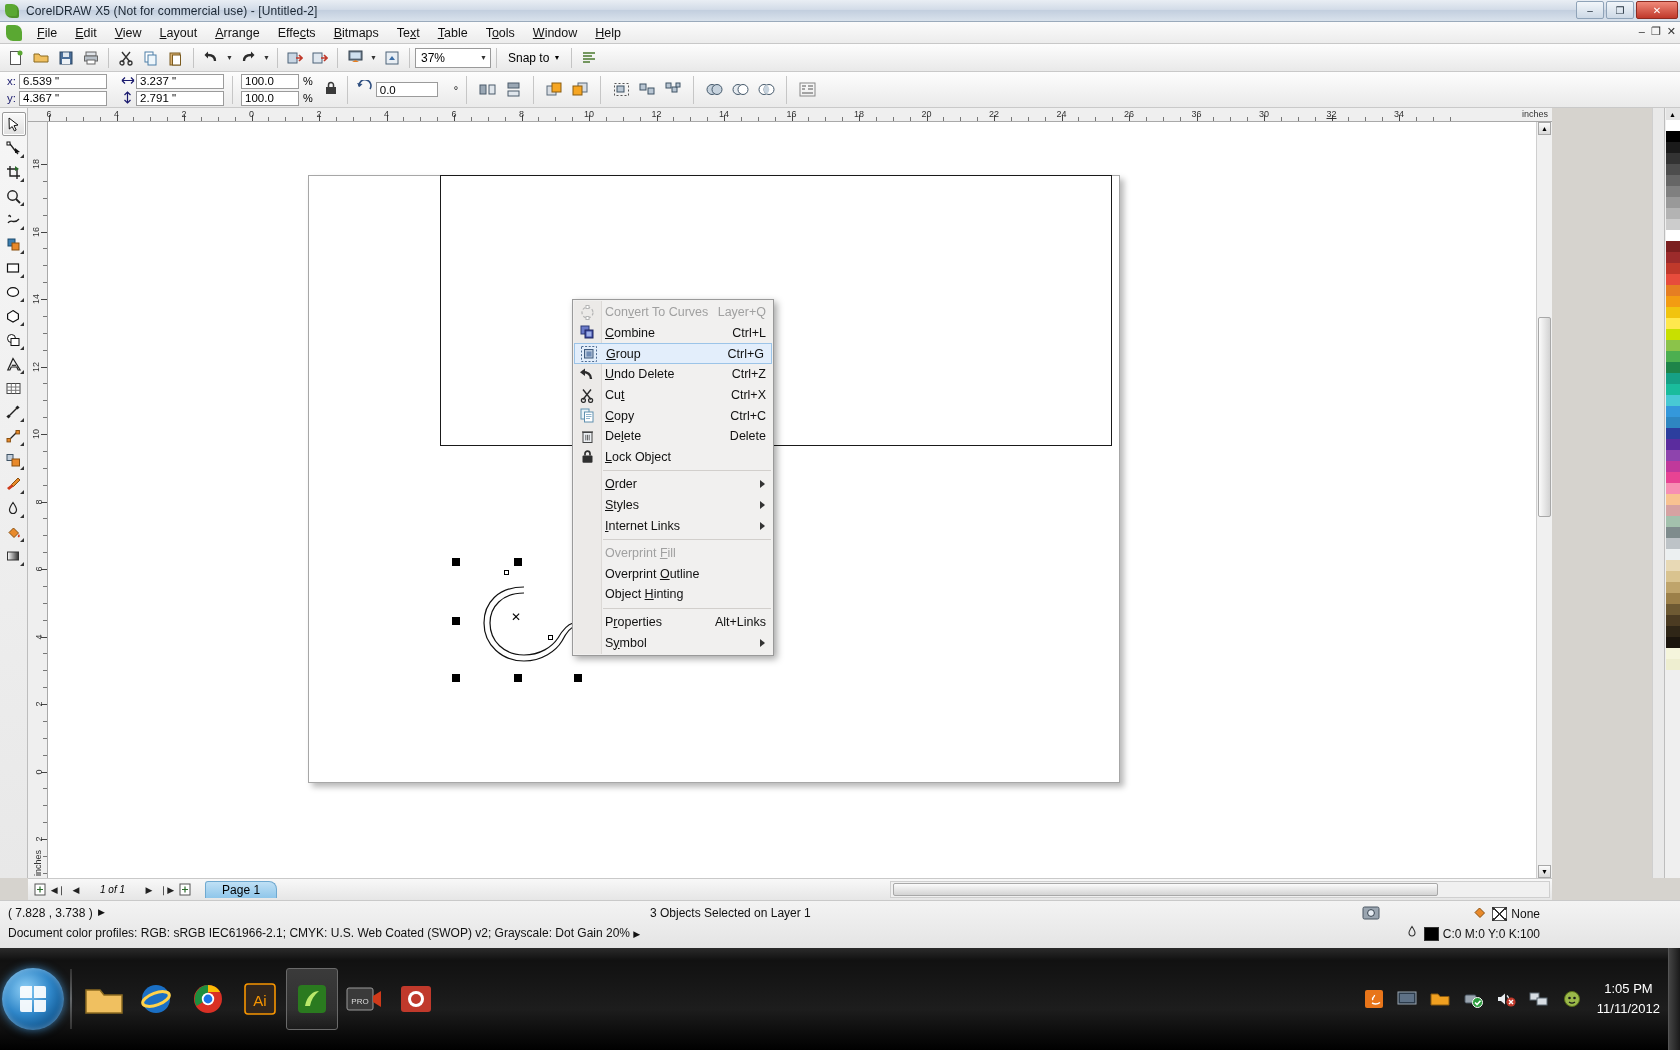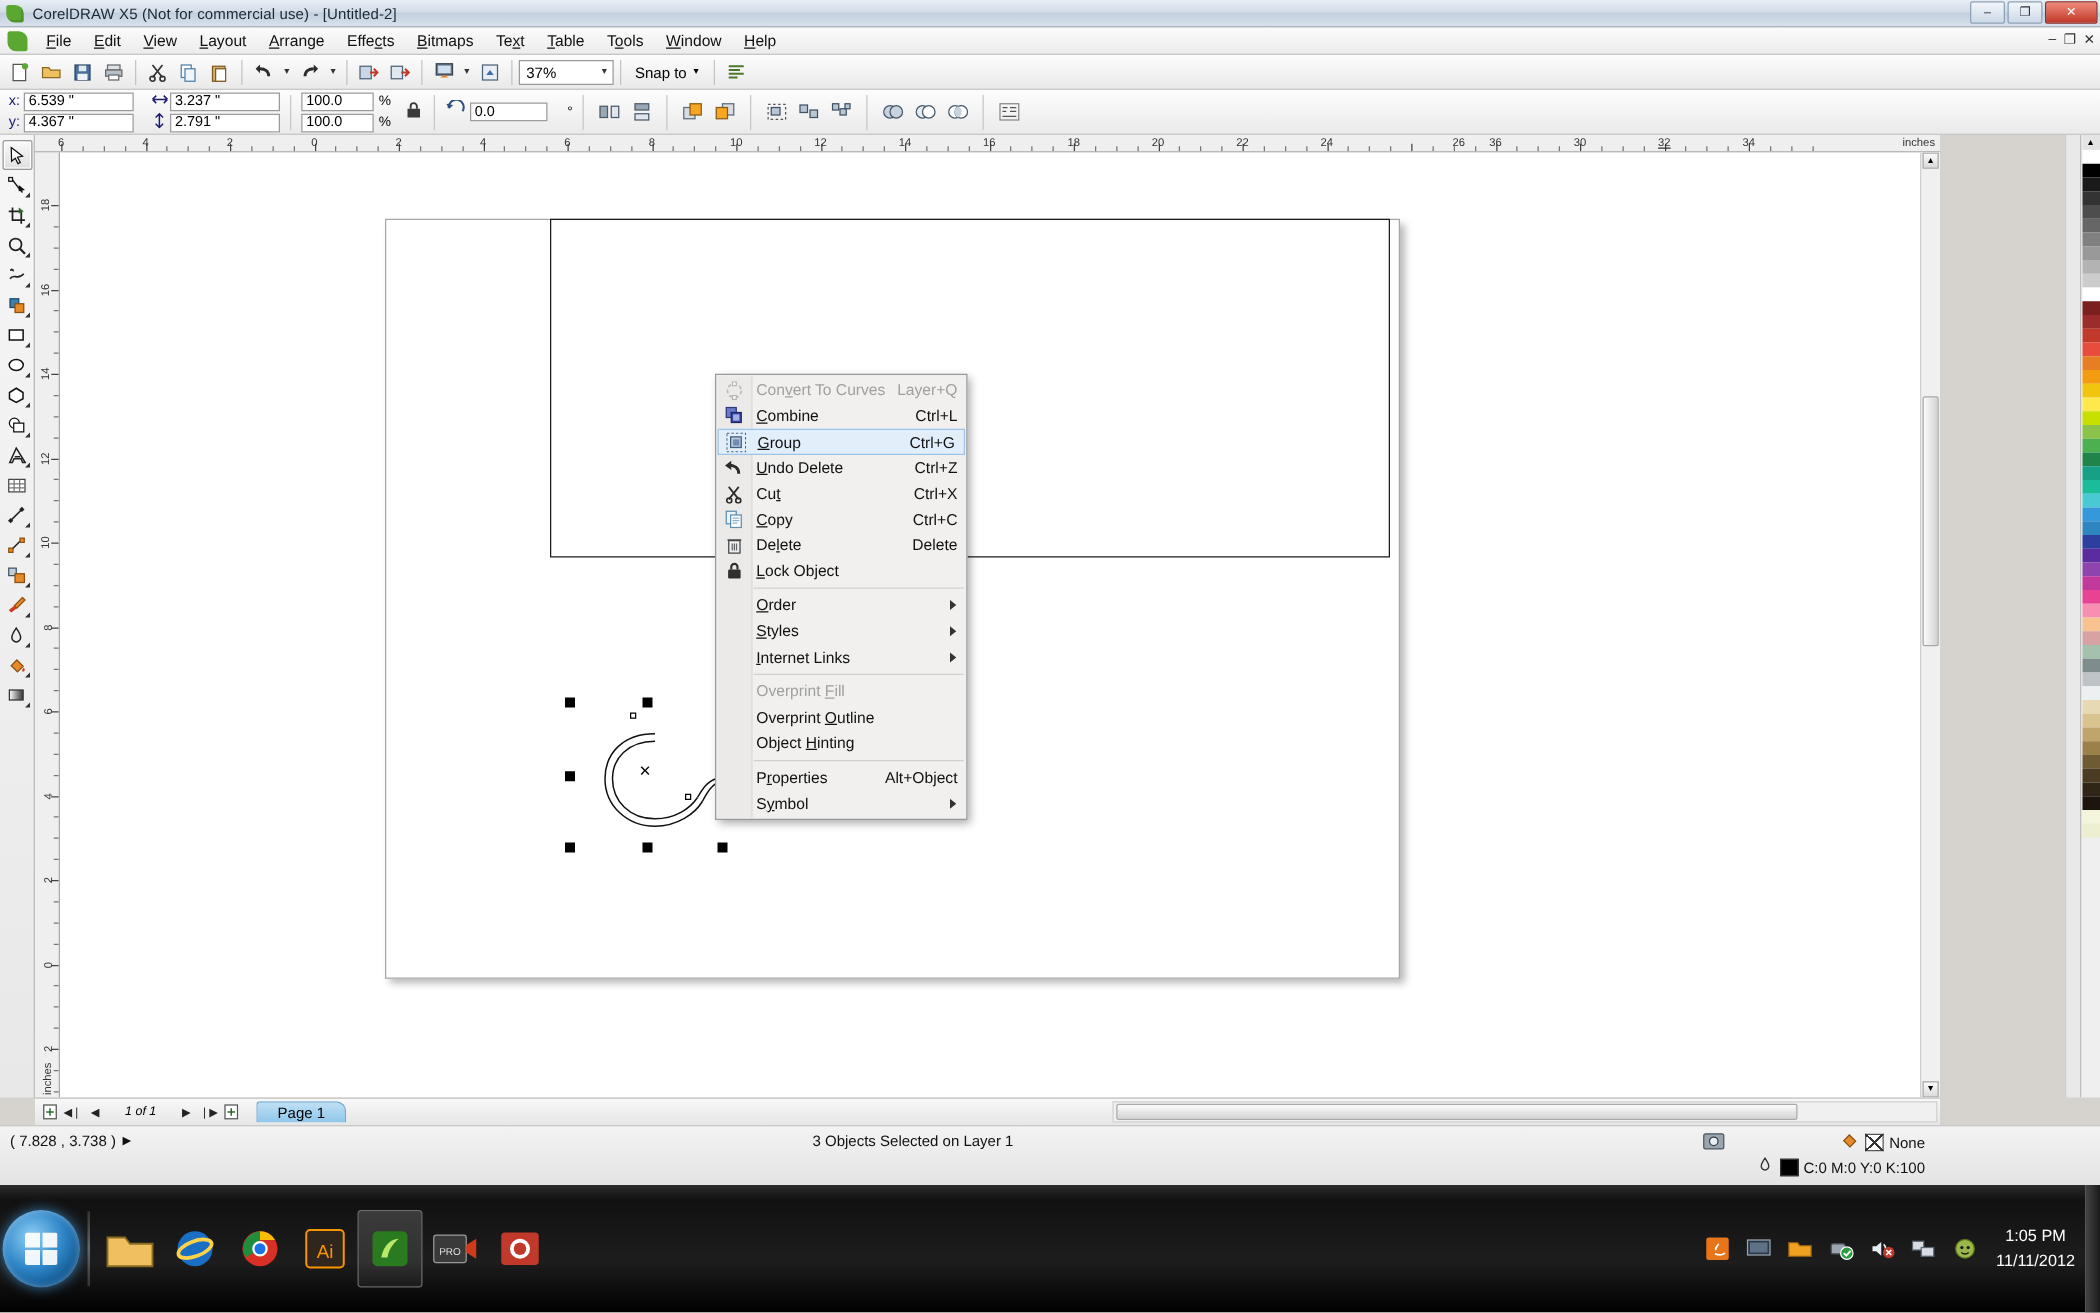--- a/index.html
+++ b/index.html
@@ -617,21 +617,21 @@
       <div class="lbl" style="left: 966px;">22</div>
       <div class="tick tickmaj" style="left: 1033.5px;"></div>
       <div class="tick" style="left: 1050.38px;"></div>
       <div class="tick" style="left: 1067.25px;"></div>
       <div class="tick" style="left: 1084.12px;"></div>
       <div class="lbl" style="left: 1033.5px;">24</div>
       <div class="tick tickmaj" style="left: 1101px;"></div>
       <div class="tick" style="left: 1117.88px;"></div>
       <div class="tick" style="left: 1134.75px;"></div>
       <div class="tick" style="left: 1151.62px;"></div>
-      <div class="lbl" style="left: 1139px;">26</div>
+      <div class="lbl" style="left: 1101px;">26</div>
       <div class="tick tickmaj" style="left: 1168.5px;"></div>
       <div class="tick" style="left: 1185.38px;"></div>
       <div class="tick" style="left: 1202.25px;"></div>
       <div class="tick" style="left: 1219.12px;"></div>
       <div class="lbl" style="left: 1168.5px;">36</div>
       <div class="tick tickmaj" style="left: 1236px;"></div>
       <div class="tick" style="left: 1252.88px;"></div>
       <div class="tick" style="left: 1269.75px;"></div>
       <div class="tick" style="left: 1286.62px;"></div>
       <div class="lbl" style="left: 1236px;">30</div>
@@ -977,21 +977,21 @@
       </div>
       <div class="ctx-item">
         <span class="ctx-label">Overprint <u>O</u>utline</span>
       </div>
       <div class="ctx-item">
         <span class="ctx-label">Object <u>H</u>inting</span>
       </div>
       <div class="ctx-sep"></div>
       <div class="ctx-item">
         <span class="ctx-label">P<u>r</u>operties</span>
-        <span class="ctx-short">Alt+Object</span>
+        <span class="ctx-short">Alt+Links</span>
       </div>
       <div class="ctx-item">
         <span class="ctx-label">S<u>y</u>mbol</span>
         <span class="ctx-arrow"></span>
       </div>
     </div>
 
   <div class="pal-top"></div>
   <div class="palette" id="palette">
       <div class="pal-nav">▲</div>
@@ -1068,20 +1068,24 @@
     <div class="pagetab">Page 1</div>
     <div class="hscroll">
       <div class="thumb"></div>
     </div>
   </div>
 
   <div class="statusbar">
     <span class="st-coords">( 7.828 , 3.738 )</span>
     <span class="st-tri">▶</span>
     <span class="st-sel">3 Objects Selected on Layer 1</span>
+    <span class="st-profiles">
+      <span>Document color profiles: RGB: sRGB IEC61966-2.1; CMYK: U.S. Web Coated (SWOP) v2; Grayscale: Dot Gain 20%</span>
+      <span style="font-size:9px">▶</span>
+    </span>
 
     <div style="position:absolute; right:300px; top:4px;">
       <svg width="18" height="16">
           <rect x="1" y="2" width="16" height="12" rx="1.5" fill="#9aa5b0" stroke="#4a5662"></rect>
           <circle cx="9" cy="8" r="3.4" fill="#e8eef4" stroke="#35414d"></circle>
         </svg>
     </div>
 
     <div class="st-color-row1">
       <span>

